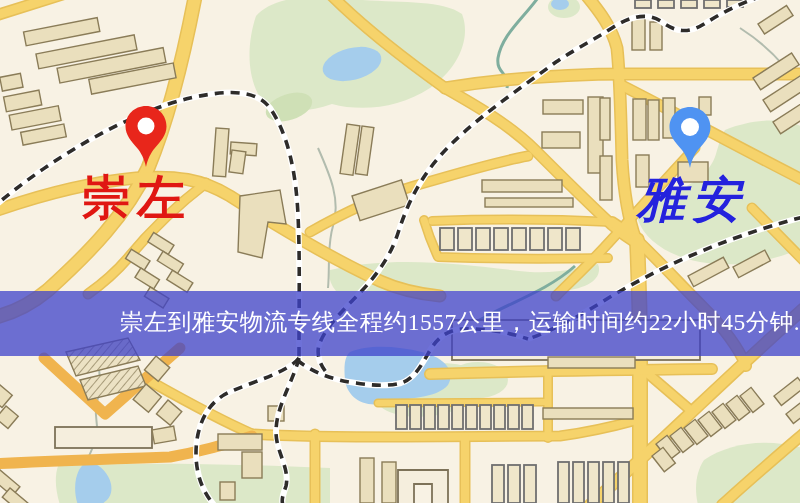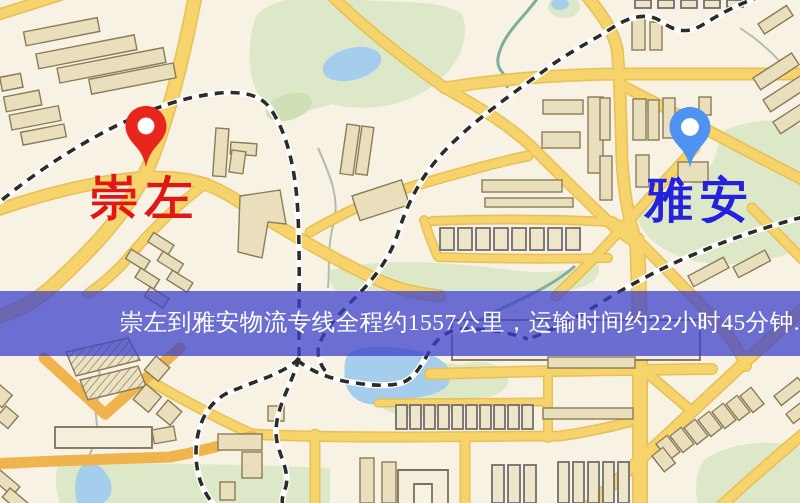--- a/index.html
+++ b/index.html
@@ -16,23 +16,23 @@
   .bld2{fill:#efe6ca;stroke:#6f6f6f;stroke-width:1.8;}
   .bld3{fill:#f5eedd;stroke:#7d7258;stroke-width:1.8;}
   .park{fill:var(--park,#dce8c8);stroke:none;}
   .park2{fill:#cfe0b6;stroke:none;}
   .water{fill:var(--water,#a5cdec);stroke:none;}
   .stream{fill:none;stroke:#b2bcae;stroke-width:2;}
   .stream-teal{fill:none;stroke:#7fae9e;stroke-width:3;}
   
   .pin{position:absolute;z-index:30;}
   .city-label{position:absolute;z-index:31;font-weight:900;font-size:48px;line-height:1;
-              letter-spacing:7px;text-shadow:0 0 1px rgba(255,255,255,.4);margin-left:8px;}
+              letter-spacing:7px;text-shadow:0 0 1px rgba(255,255,255,.4);}
   .label-origin{left:82px;top:174px;color:var(--origin-label,#e01712);}
-  .label-dest{left:637px;top:176px;color:var(--destination-label,#2422dd);}
+  .label-dest{left:637px;top:176px;color:var(--destination-label,#2422dd);font-style:italic;}
   .banner{position:absolute;left:0;top:291px;width:800px;height:65px;z-index:20;
           background:var(--banner-bg,rgba(62,66,203,0.75));}
   .banner-text{display:block;padding-left:23px;line-height:63px;white-space:nowrap;
                font-size:23.5px;letter-spacing:0.5px;color:var(--banner-text,#ffffff);text-align:right;}
 </style>
 </head>
 <body>
 
 <div class="stage">
 

